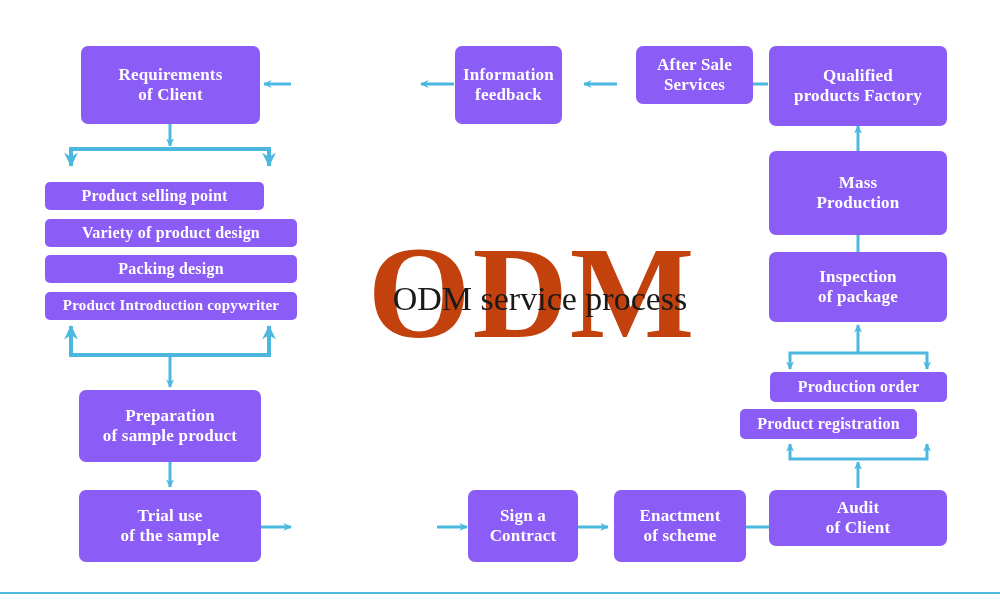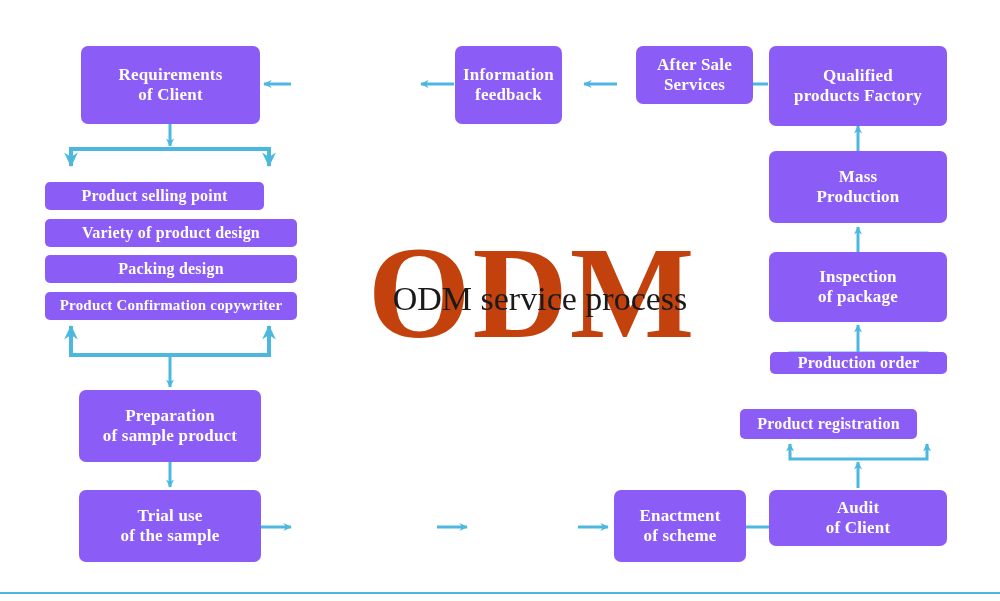--- a/index.html
+++ b/index.html
@@ -123,33 +123,35 @@
   <div class="node" style="left:455px; top:46px; width:107px; height:78px;">Information
 feedback</div>
   <div class="node" style="left:636px; top:46px; width:117px; height:58px;">After Sale
 Services</div>
   <div class="node" style="left:769px; top:46px; width:178px; height:80px;">Qualified
 products Factory</div>
 
   <div class="node slim" style="left:45px; top:182px; width:219px; height:28px;">Product selling point</div>
   <div class="node slim" style="left:45px; top:219px; width:252px; height:28px;">Variety of product design</div>
   <div class="node slim" style="left:45px; top:255px; width:252px; height:28px;">Packing design</div>
-  <div class="node slim" style="left:45px; top:292px; width:252px; height:28px; font-size:15px;">Product Confirmation copywriter</div>
+  <div class="node slim" style="left:45px; top:292px; width:252px; height:28px; font-size:15px;">Product Introduction copywriter</div>
 
   <div class="node" style="left:79px; top:390px; width:182px; height:72px;">Preparation
 of sample product</div>
 
   <div class="node" style="left:79px; top:490px; width:182px; height:72px;">Trial use
 of the sample</div>
+  <div class="node" style="left:468px; top:490px; width:110px; height:72px;">Sign a
+Contract</div>
   <div class="node" style="left:614px; top:490px; width:132px; height:72px;">Enactment
 of scheme</div>
   <div class="node" style="left:769px; top:490px; width:178px; height:56px;">Audit
 of Client</div>
 
-  <div class="node slim" style="left:770px; top:352px; width:177px; height:22px;">Production order</div>
+  <div class="node slim" style="left:770px; top:372px; width:177px; height:30px;">Production order</div>
   <div class="node slim" style="left:740px; top:409px; width:177px; height:30px;">Product registration</div>
   <div class="node" style="left:769px; top:252px; width:178px; height:70px;">Inspection
 of package</div>
-  <div class="node" style="left:769px; top:151px; width:178px; height:72px;">Mass
+  <div class="node" style="left:769px; top:151px; width:178px; height:84px;">Mass
 Production</div>
 
   <div class="footline"></div>
 </div>
 
 </body></html>

